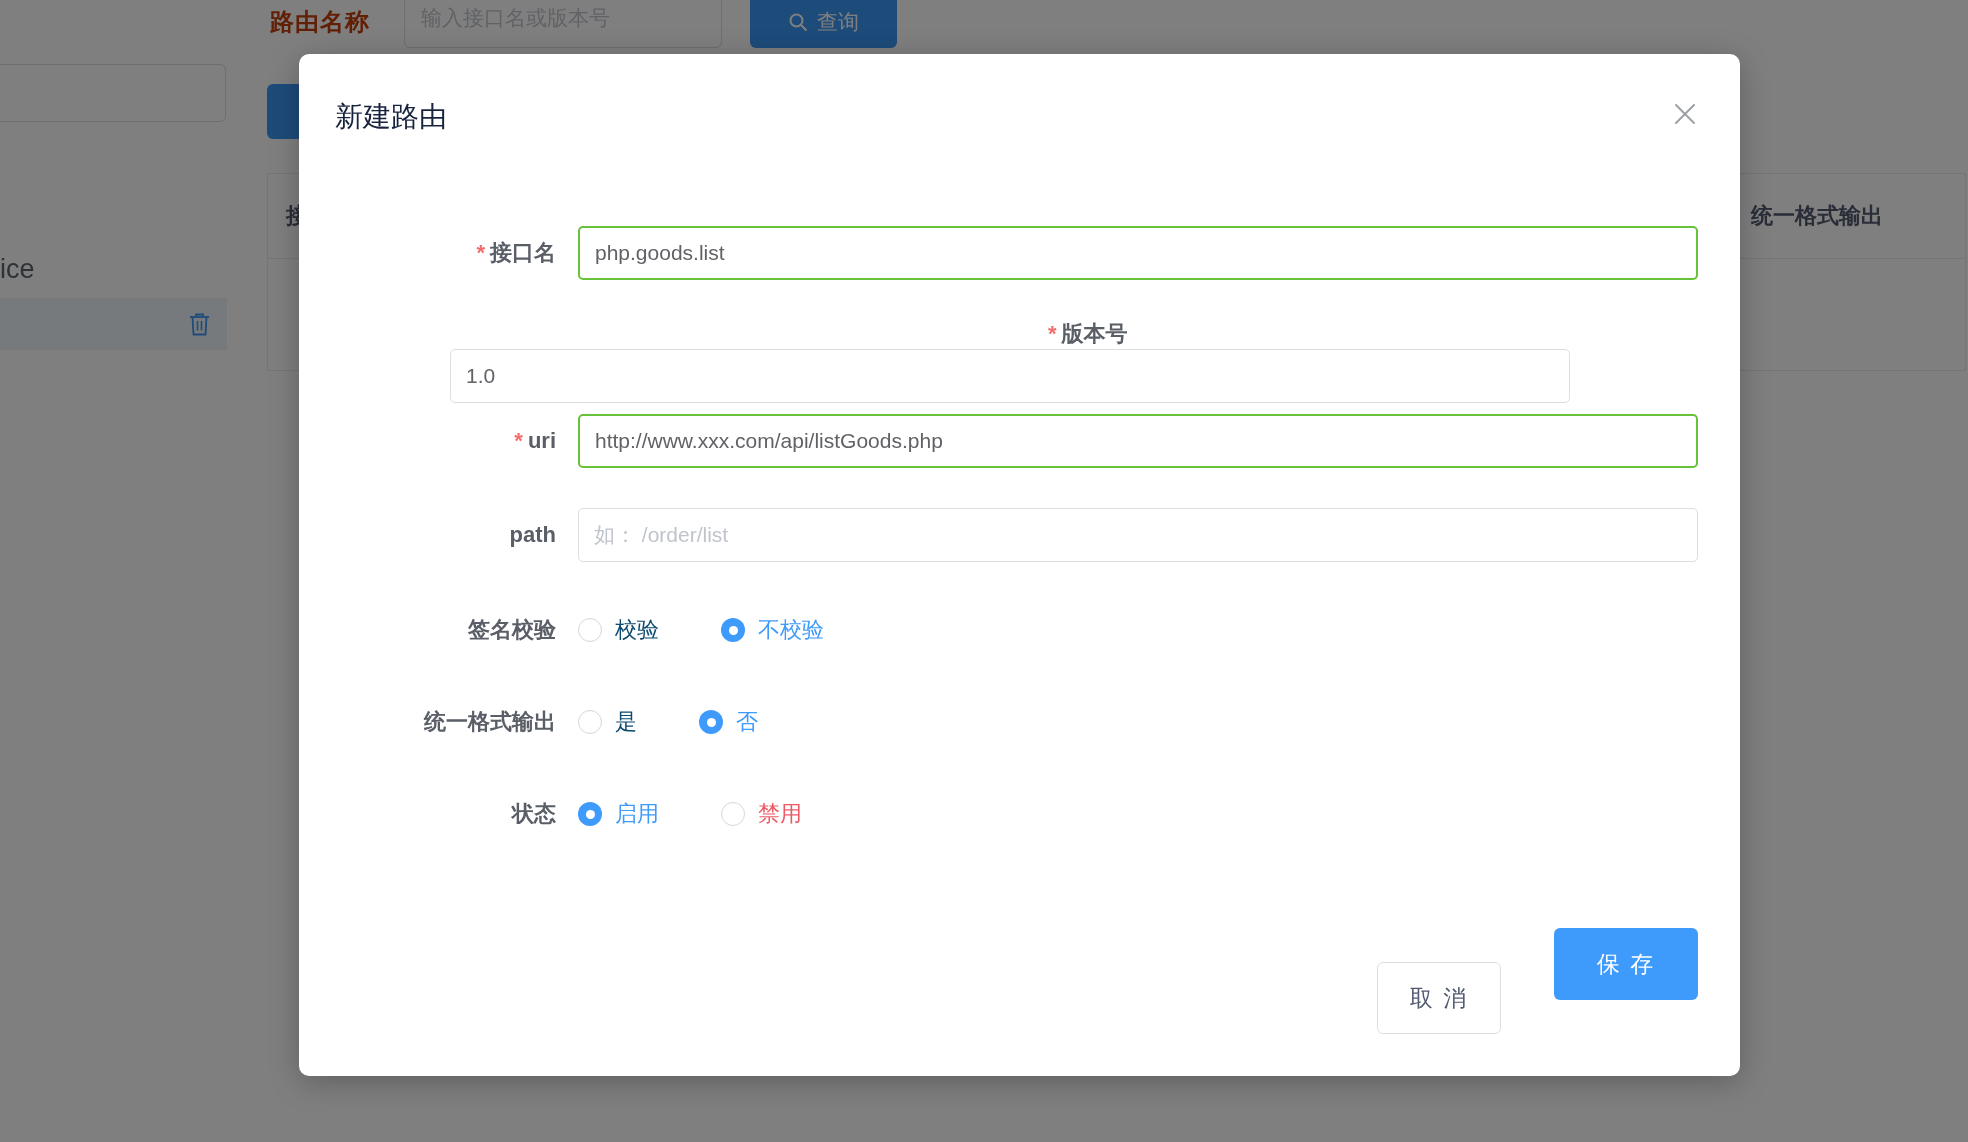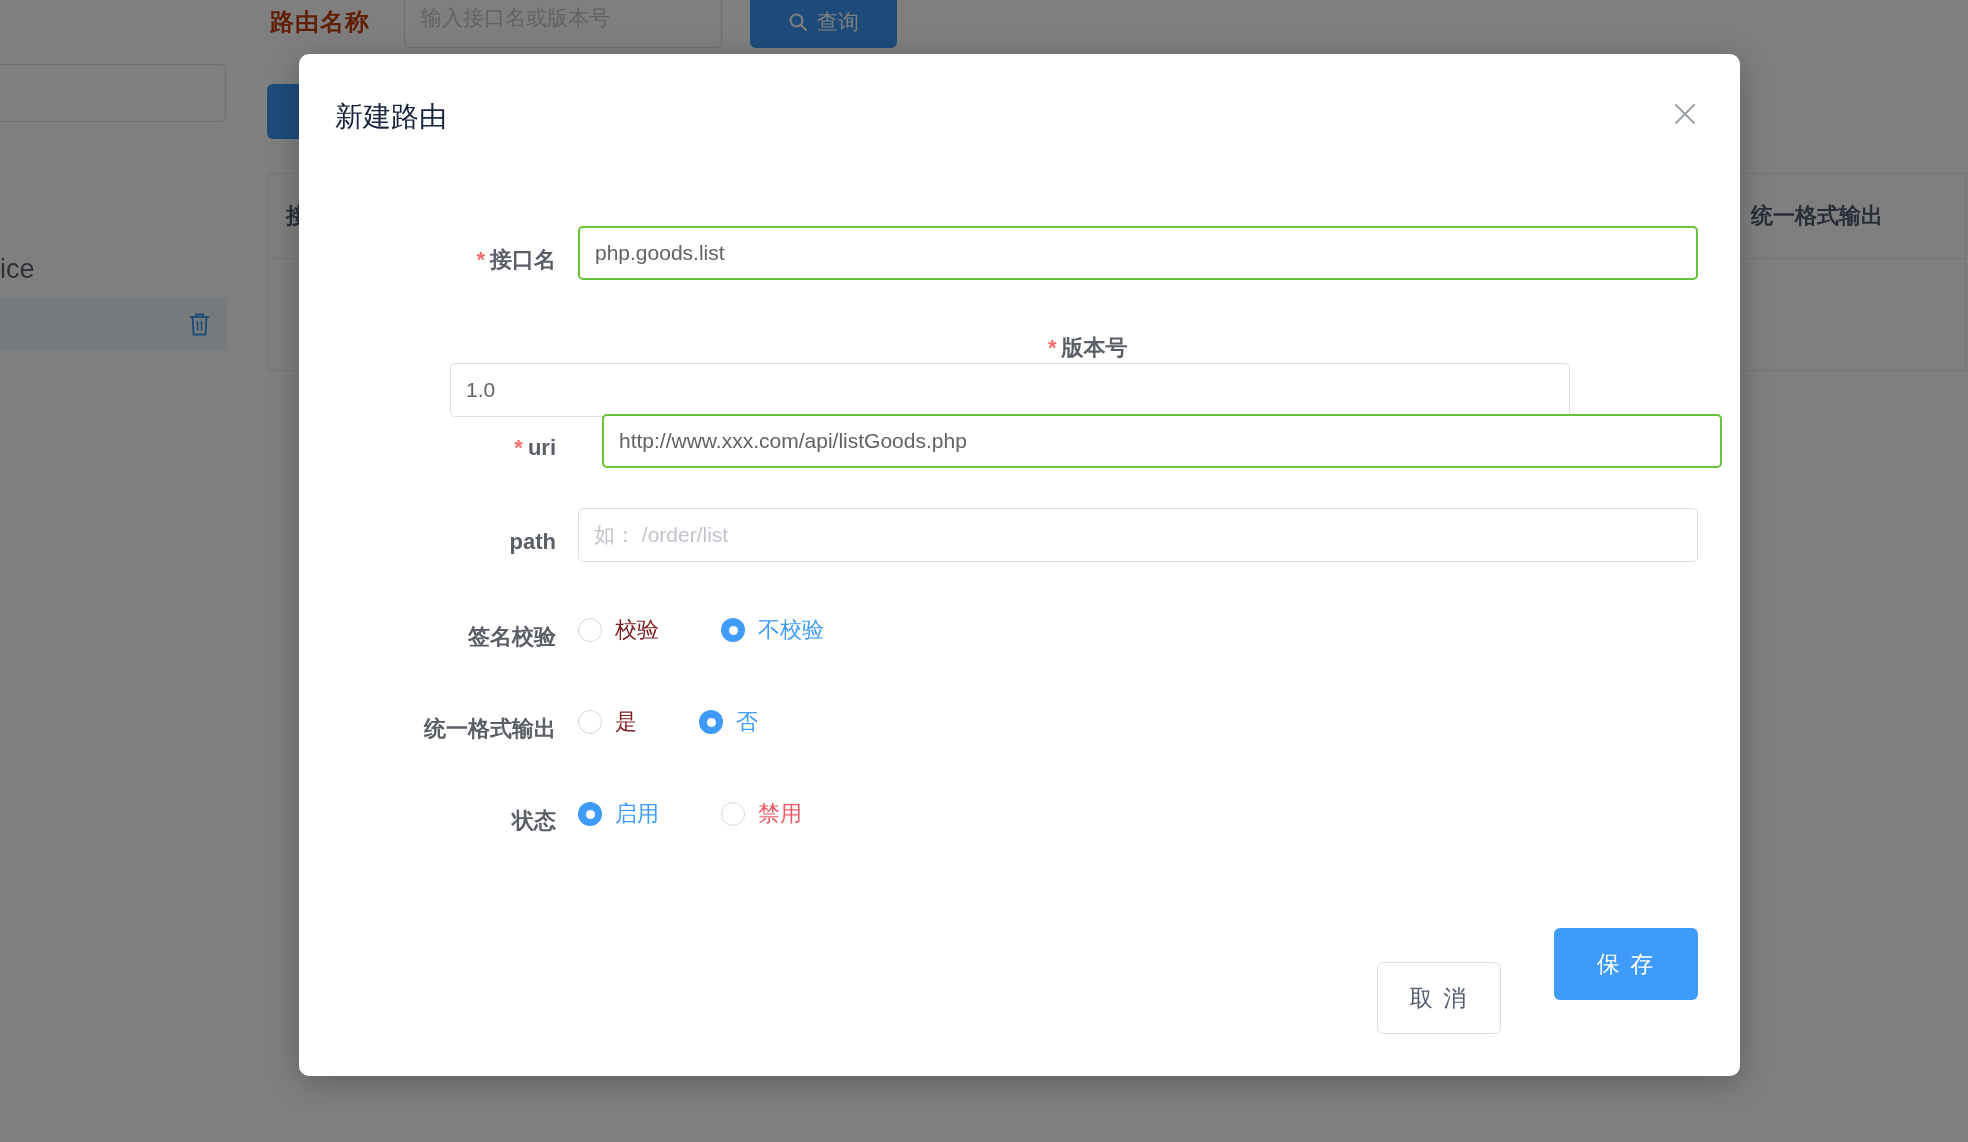--- a/index.html
+++ b/index.html
@@ -69,21 +69,21 @@
   .modal-close{
     position:absolute;left:1366px;top:40px;width:40px;height:40px;
     display:flex;align-items:center;justify-content:center;cursor:pointer;
   }
   .form-row{
     position:absolute;left:0;width:1400px;height:56px;
     display:flex;align-items:center;
   }
   .form-label{
     width:257px;text-align:right;font-size:22px;font-weight:700;color:#5a5e66;
-    white-space:nowrap;flex:none;margin-top:14px;
+    white-space:nowrap;flex:none;
   }
   .req{color:#f56c6c;font-weight:700;margin-right:5px;font-size:22px;}
   .form-control{margin-left:22px;flex:none;display:flex;align-items:center;}
   .txt-input{
     width:1120px;height:54px;box-sizing:border-box;border-radius:5px;
     border:1px solid #dcdee2;font-size:21px;color:#606266;padding:0 15px;
     outline:none;background:#fff;
   }
   .txt-input::placeholder{color:#c0c4cc;}
   .txt-input.success{border:2px solid #67c23a;}
@@ -93,21 +93,21 @@
   .radio{
     width:24px;height:24px;border-radius:50%;border:1px solid #d3d8de;
     background:#fff;box-sizing:border-box;flex:none;
   }
   .radio.selected{background:#3f9bfb;border:none;position:relative;}
   .radio.selected::after{
     content:"";position:absolute;left:50%;top:50%;width:9px;height:9px;
     margin:-4.5px 0 0 -4.5px;border-radius:50%;background:#fff;
   }
   .radio-label{margin-left:13px;font-size:22px;}
-  .radio-label.dark{color:#7f1d1d;}
+  .radio-label.dark{color:#0c4a6e;}
   .radio-label.blue{color:#3f9bfb;}
   .radio-label.red{color:#ed5a65;}
   .modal-footer-btn{
     position:absolute;height:72px;border-radius:6px;box-sizing:border-box;
     display:flex;align-items:center;justify-content:center;
     font-size:23px;cursor:pointer;letter-spacing:2px;
   }
   .cancel-btn{
     left:1078px;top:908px;width:124px;background:#fff;
     border:1px solid #dcdee2;color:#515a6e;
@@ -186,21 +186,21 @@
 
   <div class="form-row" style="top:265px;flex-direction:column;">
     <div class="form-label">
       <span class="req">*</span><span>版本号</span>
     </div>
     <div class="form-control">
       <input class="txt-input" type="text" value="1.0" style="">
     </div>
   </div>
 
-  <div class="form-row" style="top:359px;gap:24px;">
+  <div class="form-row" style="top:359px;">
     <div class="form-label">
       <span class="req">*</span><span>uri</span>
     </div>
     <div class="form-control">
       <input class="txt-input success" type="text" value="http://www.xxx.com/api/listGoods.php" style="">
     </div>
   </div>
 
   <div class="form-row" style="top:453px;">
     <div class="form-label">

